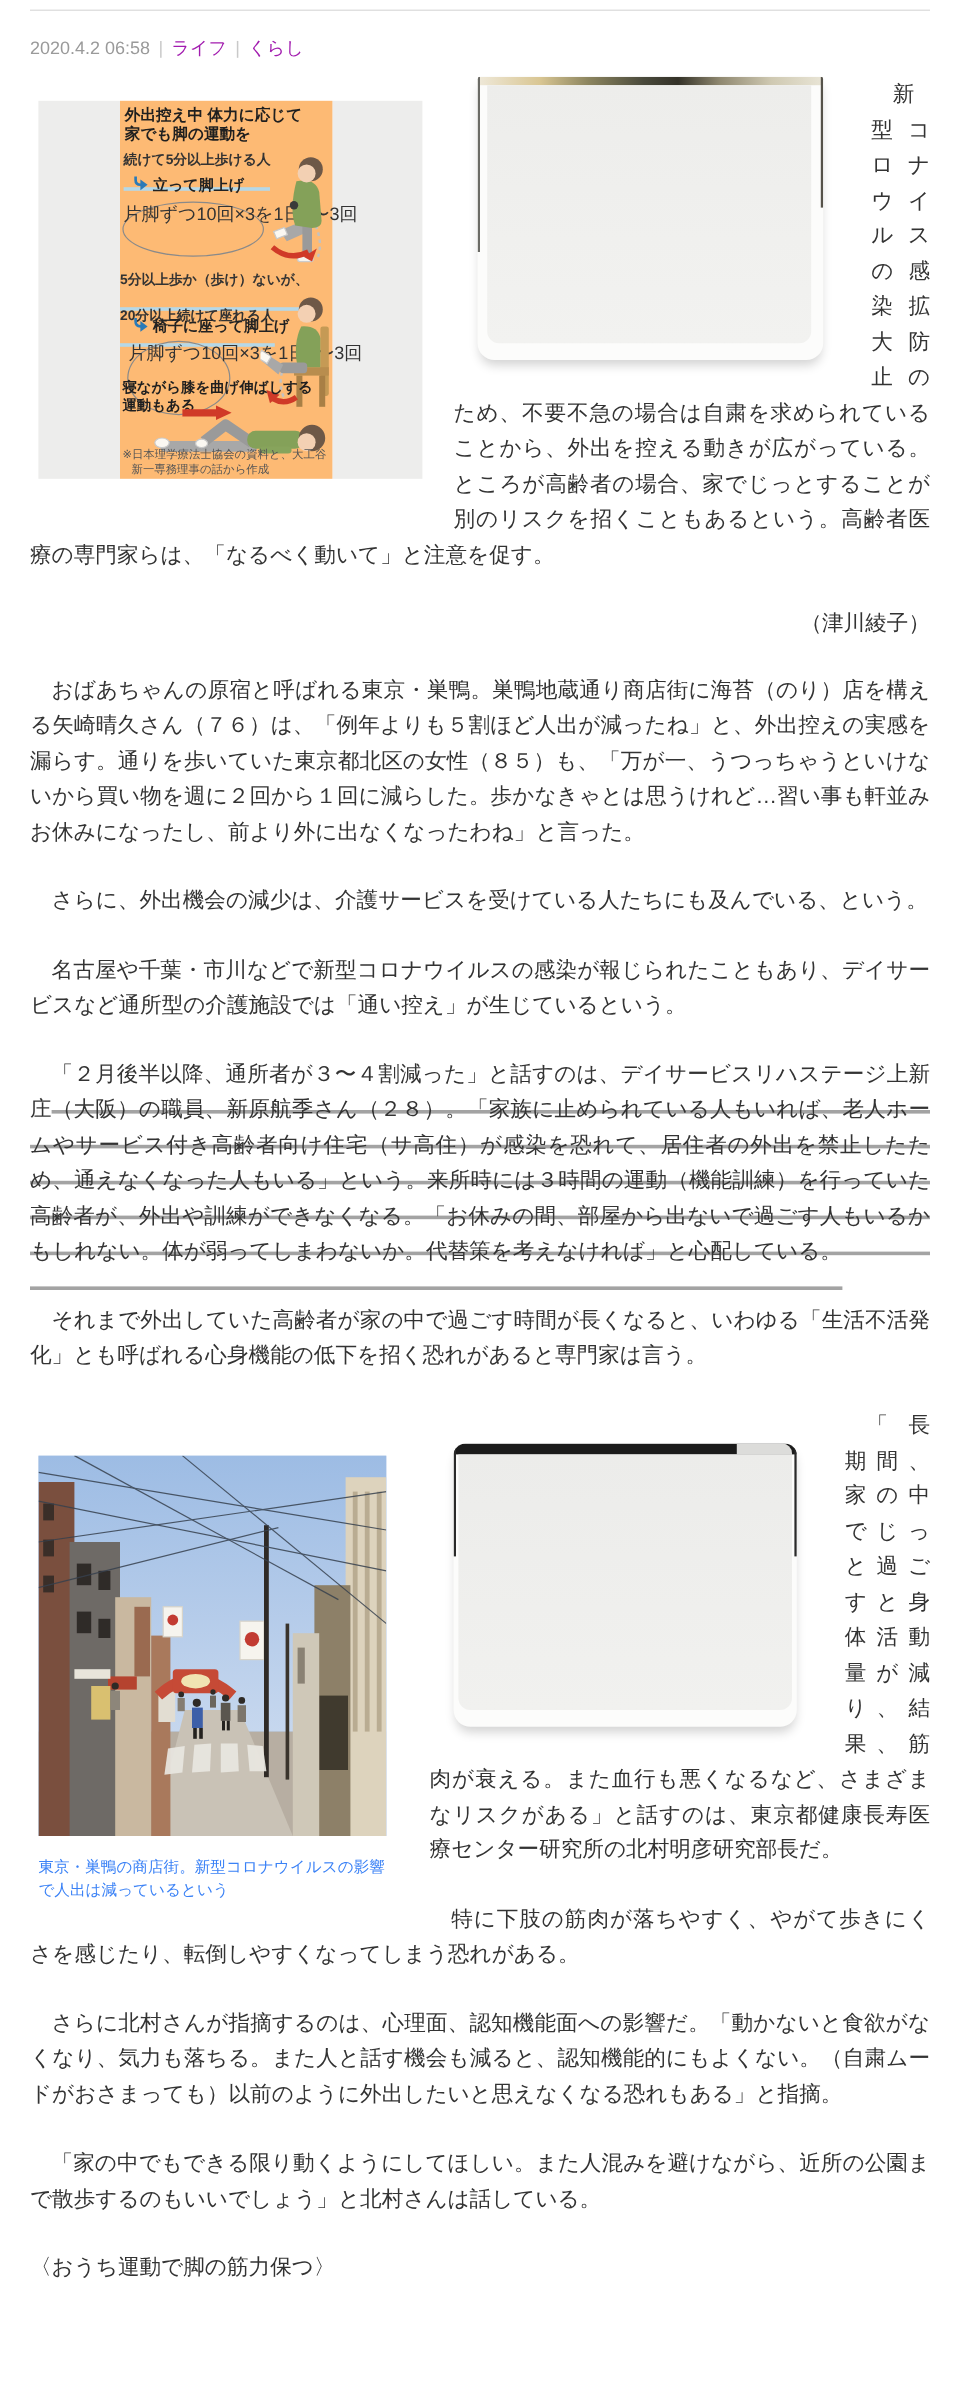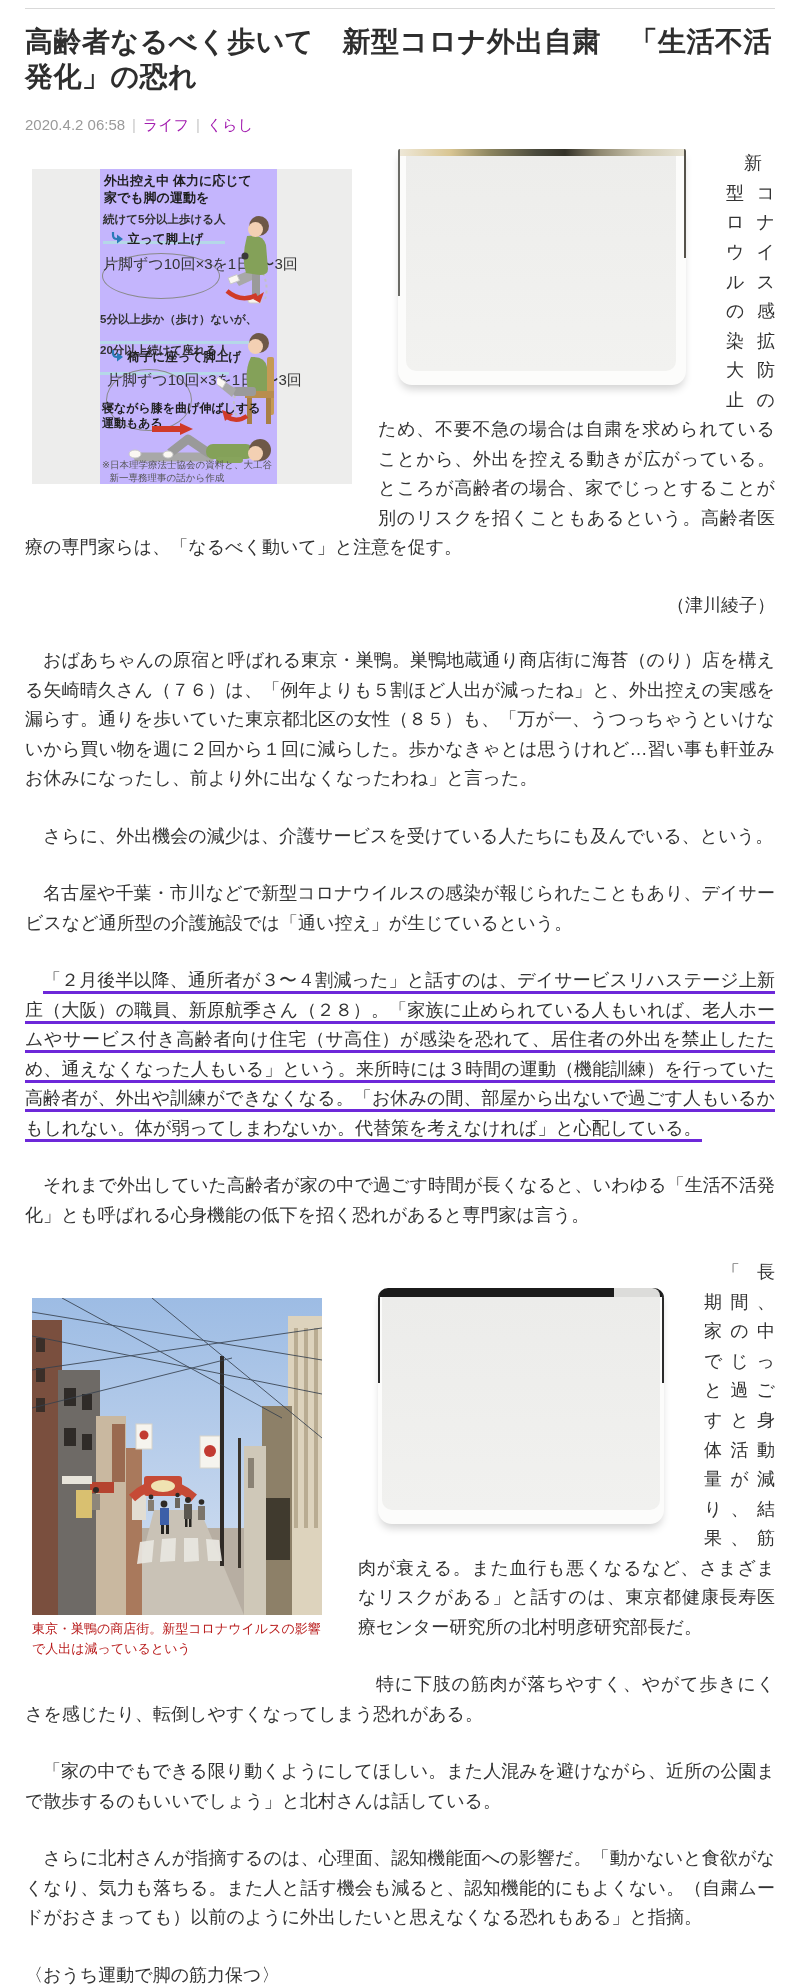--- a/index.html
+++ b/index.html
@@ -6,30 +6,30 @@
   body{width:800px;font-family:"Liberation Sans","DejaVu Sans",sans-serif;color:#333;}
   .article{width:750px;margin:0 auto;padding-top:8px;padding-bottom:20px;min-height:1960px;}
   .top-rule{border-top:1px solid #d9d9d9;height:0;}
   h1.title{font-size:28px;line-height:1.24;font-weight:bold;color:#2e2e2e;margin:16px 0 0 0;letter-spacing:.5px;}
   .meta{margin:22px 0 14px 0;font-size:15px;color:#9a9a9a;}
   .meta .sep{color:#c9c9c9;margin:0 7px;}
   .meta a{color:#a21caf;text-decoration:none;cursor:pointer;}
   p.body-p{font-size:18px;line-height:1.64;margin:0 0 28px 0;text-indent:1em;text-align:justify;color:#333;}
   p.byline{font-size:18px;line-height:1.64;margin:4px 0 26px 0;text-align:right;}
   p.subhead{font-size:18px;line-height:1.64;margin:14px 0 18px 0;text-indent:0;}
-  .ul-red{border-bottom:3px solid #6d28d9;padding-bottom:1px;}
+  .ul-red{border-bottom:3px solid #a3a3a3;padding-bottom:20px;}
   figure{margin:0;padding:0;}
   .fig{float:left;}
 
   
   .infographic{position:relative;width:320px;height:315px;margin:20px 26px 42px 7px;background:#fff;}
   .band{position:absolute;top:0;height:100%;background:#ededec;}
   .band.left{left:0;width:68px;}
   .band.right{right:0;width:75px;}
-  .ig{position:absolute;left:68px;right:75px;top:0;bottom:0;background:#c4b5fd;}
+  .ig{position:absolute;left:68px;right:75px;top:0;bottom:0;background:#fdba74;}
   .ig-el{position:absolute;white-space:nowrap;}
   .ig-title{font-size:13px;font-weight:bold;color:#1f1f1f;line-height:1.25;}
   .ig-head{font-size:11.5px;font-weight:bold;color:#333;line-height:1.4;}
   .ig-head .u{border-bottom:3px solid #b5d8e8;padding-bottom:16px;}
   .ig-action{font-size:12.5px;font-weight:bold;color:#222;}
   .ig-bubble{border:1.5px solid #8a8a8a;border-radius:50%;text-align:center;font-size:15px;color:#333;display:flex;justify-content:flex-start;line-height:1.3;}
   .ig-note{font-size:9.5px;color:#555;line-height:1.3;}
   .ig-note .ind{padding-left:.8em;}
 
   
@@ -40,30 +40,29 @@
   .blur-box .inner{position:absolute;left:8px;right:10px;top:7px;bottom:14px;background:linear-gradient(#ededeb,#f2f2f0);border-radius:0 0 10px 10px;}
   .blur-box2{width:286px;height:236px;margin:30px 40px 24px 20px;border-radius:10px 10px 14px 14px;}
   .blur-box2 .strip{height:9px;background:#1b1b1b;}
   .blur-box2 .strip .notch{position:absolute;right:4px;top:0;width:46px;height:9px;background:#dcdcda;border-radius:0 8px 0 0;}
   .blur-box2 .edge-l,.blur-box2 .edge-r{background:#2a2a2a;height:40%;}
   .blur-box2 .inner{top:9px;left:4px;right:4px;background:linear-gradient(#ececea,#f1f1ef);}
 
   
   .photo-fig{width:300px;margin:40px 26px 18px 7px;}
   .photo-frame{width:290px;height:317px;overflow:hidden;background:#aac3e6;}
-  .caption{font-size:13px;line-height:1.5;color:#b91c1c;margin-top:4px;width:300px;}
+  .caption{font-size:13px;line-height:1.5;color:#3b82f6;margin-top:16px;width:300px;}
   .clearfix::after{content:"";display:block;clear:both;}
 </style>
 </head>
 <body>
 
 <div class="article clearfix">
   <div class="top-rule"></div>
 
-  <h1 class="title">高齢者なるべく歩いて　新型コロナ外出自粛　「生活不活発化」の恐れ</h1>
 
   <div class="meta">
     <span>2020.4.2 06:58</span><span class="sep">|</span><a>ライフ</a><span class="sep">|</span><a>くらし</a>
   </div>
 
   <figure class="fig infographic">
     <div class="band left"></div>
     <div class="band right"></div>
     <div class="ig">
       <div class="ig-el ig-title" style="top:4px;left:4px;">
@@ -258,17 +257,17 @@
     <div class="strip">
         <span class="notch"></span>
       </div>
     <div class="edge-l"></div>
     <div class="edge-r"></div>
     <div class="inner"></div>
   </figure>
 
   <p class="body-p">「長期間、家の中でじっと過ごすと身体活動量が減り、結果、筋肉が衰える。また血行も悪くなるなど、さまざまなリスクがある」と話すのは、東京都健康長寿医療センター研究所の北村明彦研究部長だ。</p>
   <p class="body-p">特に下肢の筋肉が落ちやすく、やがて歩きにくさを感じたり、転倒しやすくなってしまう恐れがある。</p>
+  <p class="body-p">さらに北村さんが指摘するのは、心理面、認知機能面への影響だ。「動かないと食欲がなくなり、気力も落ちる。また人と話す機会も減ると、認知機能的にもよくない。（自粛ムードがおさまっても）以前のように外出したいと思えなくなる恐れもある」と指摘。</p>
   <p class="body-p">「家の中でもできる限り動くようにしてほしい。また人混みを避けながら、近所の公園まで散歩するのもいいでしょう」と北村さんは話している。</p>
-  <p class="body-p">さらに北村さんが指摘するのは、心理面、認知機能面への影響だ。「動かないと食欲がなくなり、気力も落ちる。また人と話す機会も減ると、認知機能的にもよくない。（自粛ムードがおさまっても）以前のように外出したいと思えなくなる恐れもある」と指摘。</p>
   <p class="subhead">〈おうち運動で脚の筋力保つ〉</p>
 
 </div>
 
 </body></html>

